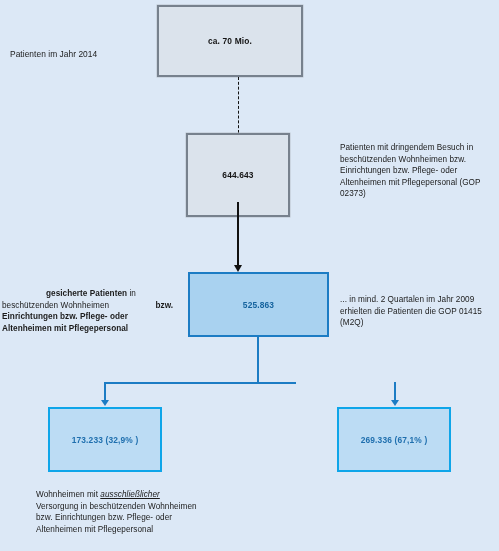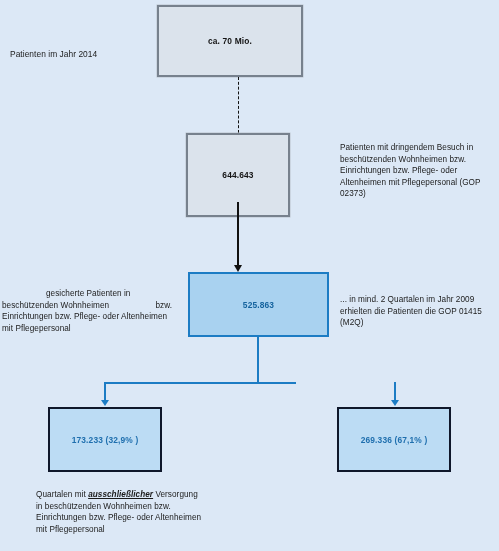--- a/index.html
+++ b/index.html
@@ -20,23 +20,23 @@
   }
 
   
   .txt {
     position: absolute;
     font-size: 8.2px;
     line-height: 11.6px;
     color: #1b1b1b;
     letter-spacing: 0.05px;
   }
-  .txt b { font-weight: normal; padding-left: 44px; }
+  .txt b { font-weight: bold; padding-left: 44px; }
   .txt .bui {
-    font-weight: bold;
+    font-weight: normal;
     font-style: italic;
     text-decoration: underline;
     margin-top: 16px;
   }
 
   
   .box {
     position: absolute;
     box-sizing: border-box;
     display: flex;
@@ -64,21 +64,21 @@
     border: 2.5px solid #1c7cc4;
   }
   .box-blue-strong .box-label {
     color: #15639e;
     font-weight: bold;
     text-align: right;
   }
 
   .box-blue-light {
     background: #bcdcf4;
-    border: 2px solid #0f172a;
+    border: 2px solid #0ea5e9;
   }
   .box-blue-light .box-label {
     color: #1f6fae;
     font-weight: bold;
   }
   .dashline {
     position: absolute;
     width: 0;
     border-left: 1.6px dashed #111111;
   }
@@ -154,20 +154,20 @@
   <div class="solidline-blue" style="left:104px; top:382px; width:192px; height:1.8px;"></div>
   <div class="solidline-blue" style="left:104px; top:382px; width:1.8px; height:20px;"></div>
   <div class="arrow-blue" style="left:100.9px; top:400px;"></div>
   <div class="solidline-blue" style="left:394px; top:382px; width:1.8px; height:20px;"></div>
   <div class="arrow-blue" style="left:390.9px; top:400px;"></div>
 
   <div class="box box-blue-light" id="box-bottom-left">
     <span class="box-label">173.233 (32,9% )</span>
   </div>
 
-  <div class="txt" id="cap-left"><span>Quartalen mit </span><span class="bui">ausschließlicher</span><span> Versorgung in beschützenden Wohnheimen bzw. Einrichtungen bzw. Pflege- oder Altenheimen mit Pflegepersonal</span></div>
+  <div class="txt" id="cap-left"><span>Wohnheimen mit </span><span class="bui">ausschließlicher</span><span> Versorgung in beschützenden Wohnheimen bzw. Einrichtungen bzw. Pflege- oder Altenheimen mit Pflegepersonal</span></div>
 
   <div class="box box-blue-light" id="box-bottom-right">
     <span class="box-label">269.336 (67,1% )</span>
   </div>
 
 
 </div>
 
 </body></html>

